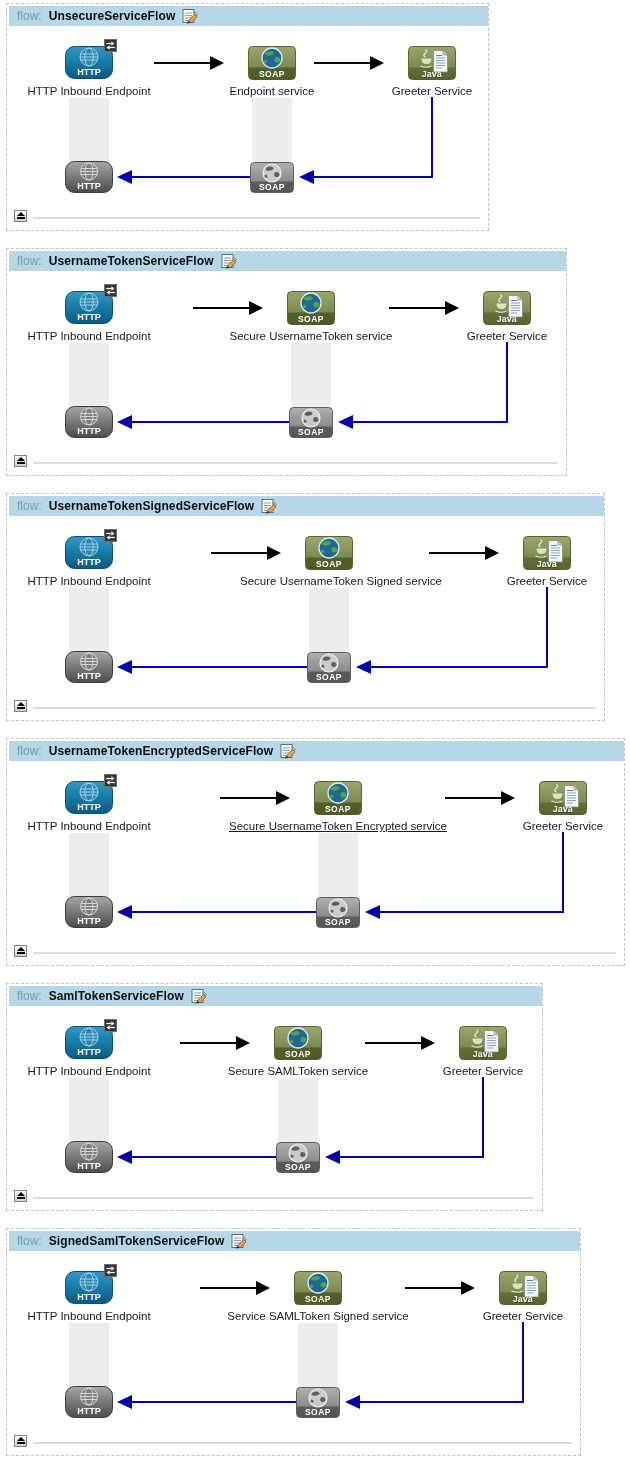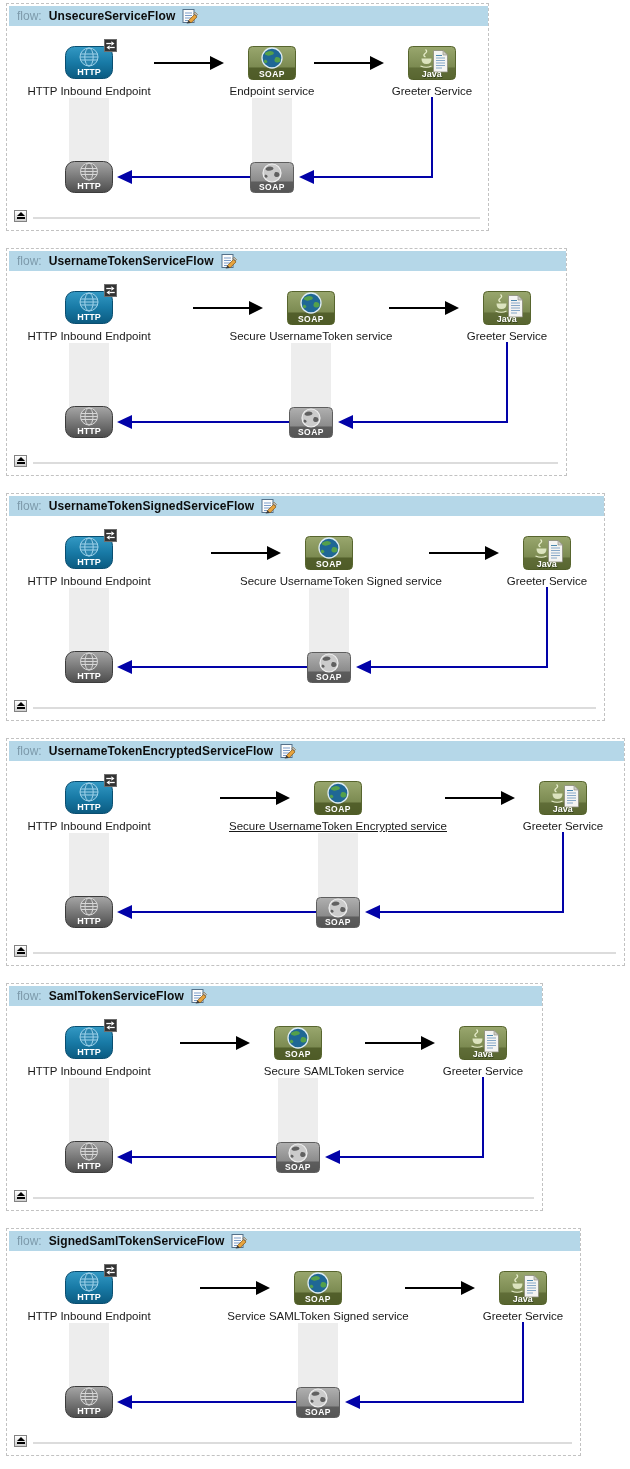--- a/index.html
+++ b/index.html
@@ -681,21 +681,21 @@
               <stop offset="1" stop-color="#6a7940"></stop>
           </linearGradient>
         </defs>
         <rect x="0.5" y="0.5" width="47" height="33" rx="4" fill="url(#gG)" stroke="#57652e"></rect>
         <path d="M1 21.5 h46 v7.5 q0 4.5 -4.5 4.5 h-37 q-4.5 0 -4.5 -4.5 z" fill="#46521f" opacity="0.75"></path>
         <circle cx="24" cy="12" r="10" fill="#1f6795" stroke="#dcebf4" stroke-width="1.3"></circle>
         <path fill="#54a04b" d="M17.5 6.5 q4 -2.5 7 -1 q2.5 1.5 0.5 3 q-4 2 -7 0.5 q-2 -1 -0.5 -2.5 z M28 11 q4 -0.5 4.5 2.5 q0 3.5 -3.5 3 q-3 -0.5 -2.5 -3 q0.5 -2 1.5 -2.5 z M17 13.5 q2.5 0.5 2.5 2.5 q-1.5 2 -3.5 0.5 q-0.5 -2 1 -3 z"></path>
         <text x="24" y="31" text-anchor="middle" font-size="8.5" font-weight="bold" fill="#ffffff" letter-spacing="0.5" font-family="Liberation Sans, sans-serif">SOAP</text>
       </svg>
     </div>
-    <div class="node-label" style="left: 291px; top: 81px; margin-left: 36px;">Secure SAMLToken service</div>
+    <div class="node-label" style="left: 291px; top: 81px;">Secure SAMLToken service</div>
 
     <div class="arrow2">
       <div class="aline" style="left: 358px; top: 58px; width: 56px; height: 2px;"></div>
       <div class="ahead" style="left: 414px; top: 52px;"></div>
     </div>
 
     <div class="node node-java" style="left: 452px; top: 42px; width: 48px; height: 34px;">
       <svg width="48" height="34" viewBox="0 0 48 34">
         <rect x="0.5" y="0.5" width="47" height="33" rx="4" fill="url(#gG)" stroke="#57652e"></rect>
         <path d="M1 21.5 h46 v7.5 q0 4.5 -4.5 4.5 h-37 q-4.5 0 -4.5 -4.5 z" fill="#46521f" opacity="0.5"></path>

